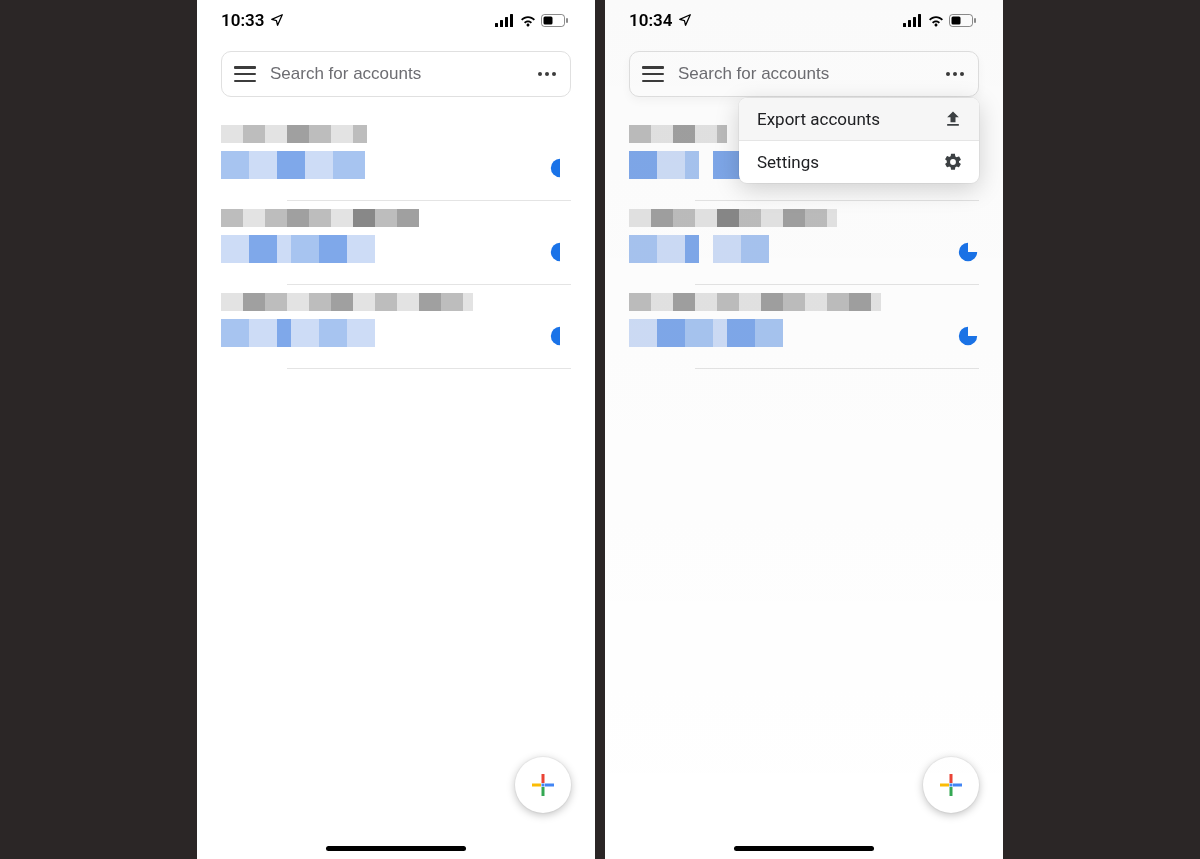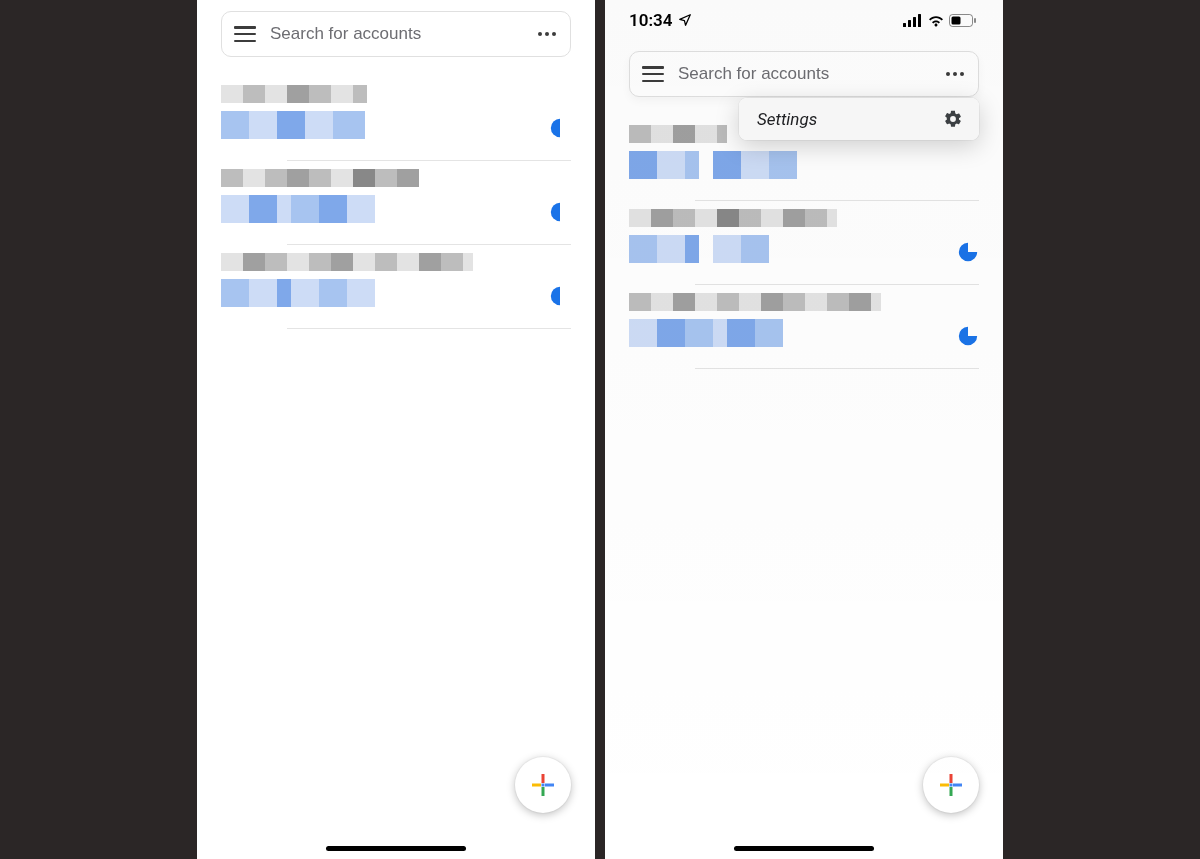--- a/index.html
+++ b/index.html
@@ -143,40 +143,64 @@
   }
   .menu-item {
     display: flex;
     align-items: center;
     justify-content: space-between;
     padding: 11px 16px 11px 18px;
     font-size: 17px;
     color: #202124;
     border-bottom: 1px solid #e5e5e5;
   }
-  .menu-item:last-child { border-bottom: none; font-style: italic; }
+  .menu-item:last-child { border-bottom: none; }
   .menu-item:first-child { background: #f6f6f6; }
 
   .scrim {
     position: absolute;
     inset: 0;
     background: linear-gradient(to bottom, rgba(0,0,0,0.02), rgba(0,0,0,0));
     pointer-events: none;
     z-index: 2;
   }
   .phone.with-menu .searchbar { box-shadow: 0 4px 10px rgba(0,0,0,0.04); }
 
   svg { display: block; }
 </style>
 </head>
 <body>
 
 <div class="wrap">
 
   <div class="phone">
+    <div class="status-bar">
+      <div class="status-time">
+        <span>10:33</span>
+        <svg width="14" height="14" viewBox="0 0 24 24">
+            <path fill="none" stroke="#000" stroke-width="2.2" stroke-linejoin="round" d="M3 11 L21 3 L13 21 L11 13 Z"></path>
+          </svg>
+      </div>
+      <div class="status-right">
+        <svg width="20" height="13" viewBox="0 0 20 13">
+            <rect x="0" y="9" width="3" height="4" rx="0.5" fill="#000"></rect>
+            <rect x="5" y="6" width="3" height="7" rx="0.5" fill="#000"></rect>
+            <rect x="10" y="3" width="3" height="10" rx="0.5" fill="#000"></rect>
+            <rect x="15" y="0" width="3" height="13" rx="0.5" fill="#000"></rect>
+          </svg>
+        <svg width="18" height="13" viewBox="0 0 18 13">
+            <path d="M9 12.5c-.83 0-1.5-.67-1.5-1.5S8.17 9.5 9 9.5s1.5.67 1.5 1.5-.67 1.5-1.5 1.5zM5 8.2C6.1 7.1 7.5 6.5 9 6.5s2.9.6 4 1.7l-1.3 1.3C10.9 8.7 10 8.3 9 8.3s-1.9.4-2.7 1.2L5 8.2zM2 5.2C3.9 3.3 6.3 2.3 9 2.3s5.1 1 7 2.9l-1.3 1.3C13.1 5 11.1 4.1 9 4.1S4.9 5 3.3 6.5L2 5.2z" fill="#000"></path>
+          </svg>
+        <svg width="28" height="13" viewBox="0 0 28 13">
+            <rect x="0.5" y="0.5" width="23" height="12" rx="3" fill="none" stroke="#000" stroke-opacity="0.45"></rect>
+            <rect x="2.5" y="2.5" width="9" height="8" rx="1.5" fill="#000"></rect>
+            <rect x="25" y="4" width="2" height="5" rx="1" fill="#000" fill-opacity="0.45"></rect>
+          </svg>
+      </div>
+    </div>
 
     <div class="searchbar">
       <div class="hamburger">
           <span></span>
           <span></span>
           <span></span>
         </div>
       <input type="text" placeholder="Search for accounts" style="">
       <div class="dots">
           <span></span>
@@ -397,20 +421,26 @@
               <path fill="#1a73e8" d="M12 12 L12 2 A10 10 0 1 0 22 12 Z"></path>
             </svg>
         </div>
       </div>
     </div>
 
     <div class="scrim"></div>
 
     <div class="menu">
       <div class="menu-item">
+        <span>Export accounts</span>
+        <svg width="20" height="20" viewBox="0 0 24 24">
+            <path fill="#3c4043" d="M9 16h6v-6h4l-7-7-7 7h4v6zm-4 2h14v2H5v-2z"></path>
+          </svg>
+      </div>
+      <div class="menu-item">
         <span>Settings</span>
         <svg width="20" height="20" viewBox="0 0 24 24">
             <path fill="#3c4043" d="M19.14 12.94a7.49 7.49 0 0 0 .05-.94 7.49 7.49 0 0 0-.05-.94l2.03-1.58a.5.5 0 0 0 .12-.64l-1.92-3.32a.5.5 0 0 0-.61-.22l-2.39.96a7.03 7.03 0 0 0-1.62-.94l-.36-2.54A.5.5 0 0 0 13.9 2h-3.84a.5.5 0 0 0-.49.42l-.36 2.54c-.58.24-1.12.55-1.62.94l-2.39-.96a.5.5 0 0 0-.61.22L2.67 8.48a.5.5 0 0 0 .12.64l2.03 1.58c-.3.31-.5.63-.5.94s.2.63.5.94l-2.03 1.58a.5.5 0 0 0-.12.64l1.92 3.32c.13.22.39.31.61.22l2.39-.96c.5.39 1.04.7 1.62.94l.36 2.54c.4.24.25.42.49.42h3.84c.24 0 .45-.18.49-.42l.36-2.54c.58-.24 1.12-.55 1.62-.94l2.39.96c.22.09.48 0 .61-.22l1.92-3.32a.5.5 0 0 0-.12-.64l-2.03-1.58zM12 15.5A3.5 3.5 0 1 1 12 8.5a3.5 3.5 0 0 1 0 7z"></path>
           </svg>
       </div>
     </div>
 
     <div class="fab">
       <svg width="26" height="26" viewBox="0 0 26 26">
         <rect x="11.5" y="2" width="3" height="9" fill="#EA4335"></rect>

